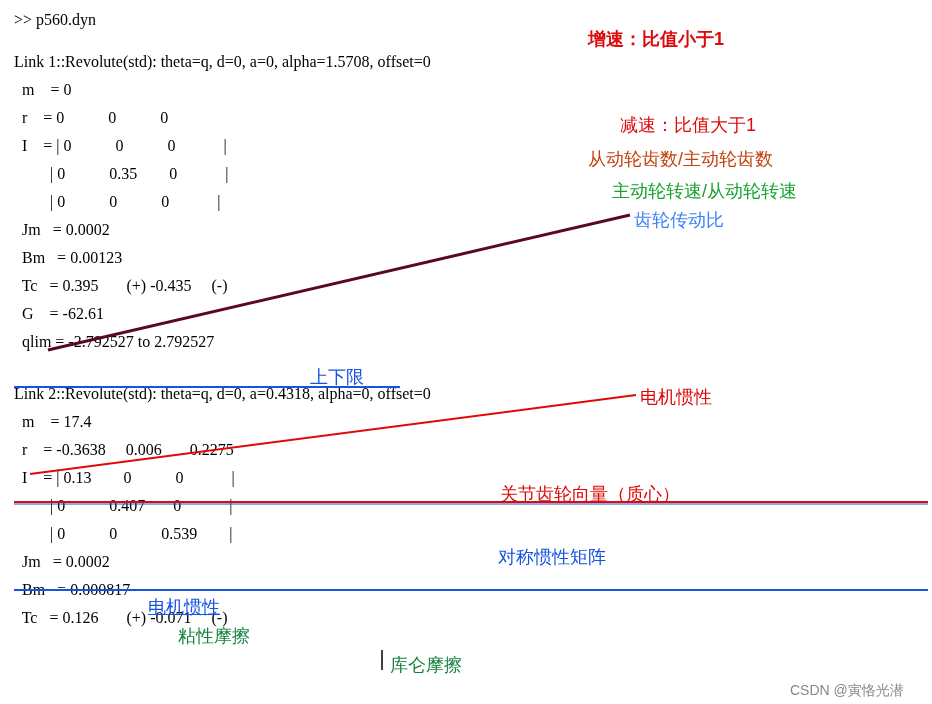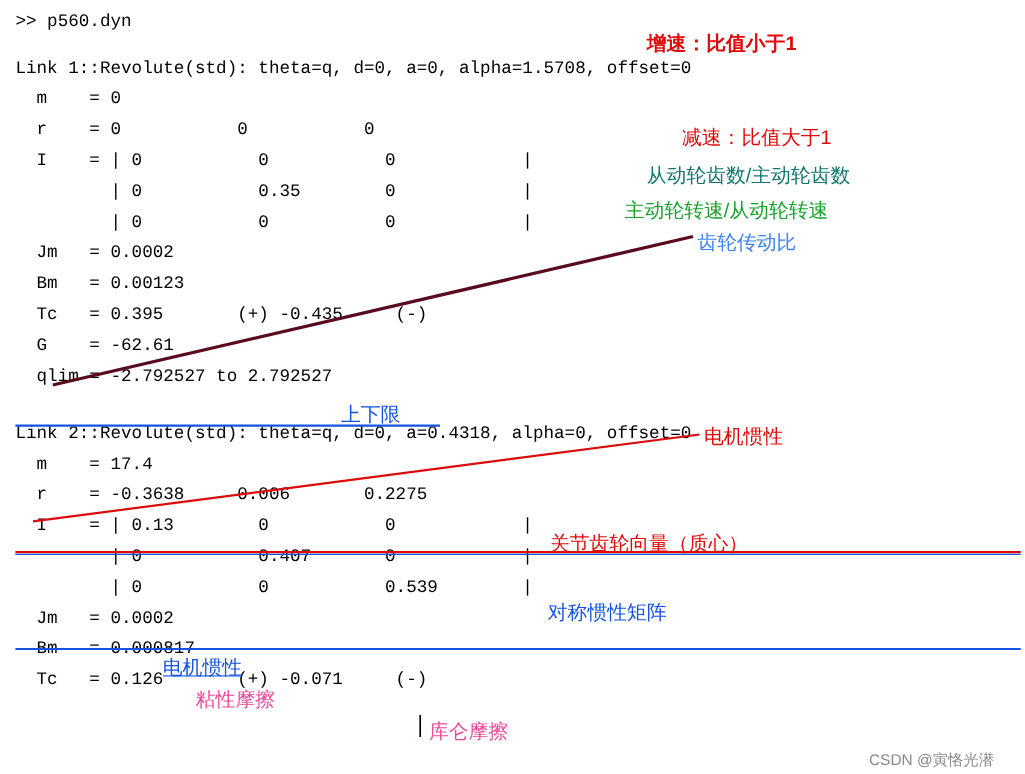--- a/index.html
+++ b/index.html
@@ -8,35 +8,35 @@
       height: 704px;
       font-family: "SimSun", "Courier New", monospace;
       font-size: 16px;
       background: #ffffff;
       position: relative;
       padding: 6px 6px 6px 14px;
       color: #000;
       line-height: 1.75;
       overflow: hidden;
     }
-    .code-line { white-space: pre; }
+    .code-line { white-space: pre; font-family: Liberation Serif, serif; }
     .prompt { letter-spacing: 0; }
 
     .annot {
       position: absolute;
       font-family: "Microsoft YaHei", "SimSun", sans-serif;
       font-size: 18px;
       white-space: nowrap;
     }
     .red   { color: #dc0a0a; }
-    .brown { color: #0f766e; }
-    .green { color: #17a22d; }
+    .brown { color: #c2410c; }
+    .green { color: #17a22d; margin-left: 44px; }
     .blue  { color: #1553e0; }
     .black { color: #3b82f6; }
-    .orange{ color: #ec4899; }
+    .orange{ color: #15803d; }
     .gray  { color: #888; font-size: 14px; }
 
     svg.overlay {
       position: absolute;
       top: 0; left: 0;
       width: 932px; height: 704px;
       pointer-events: none;
     }
   </style>
 </head>

